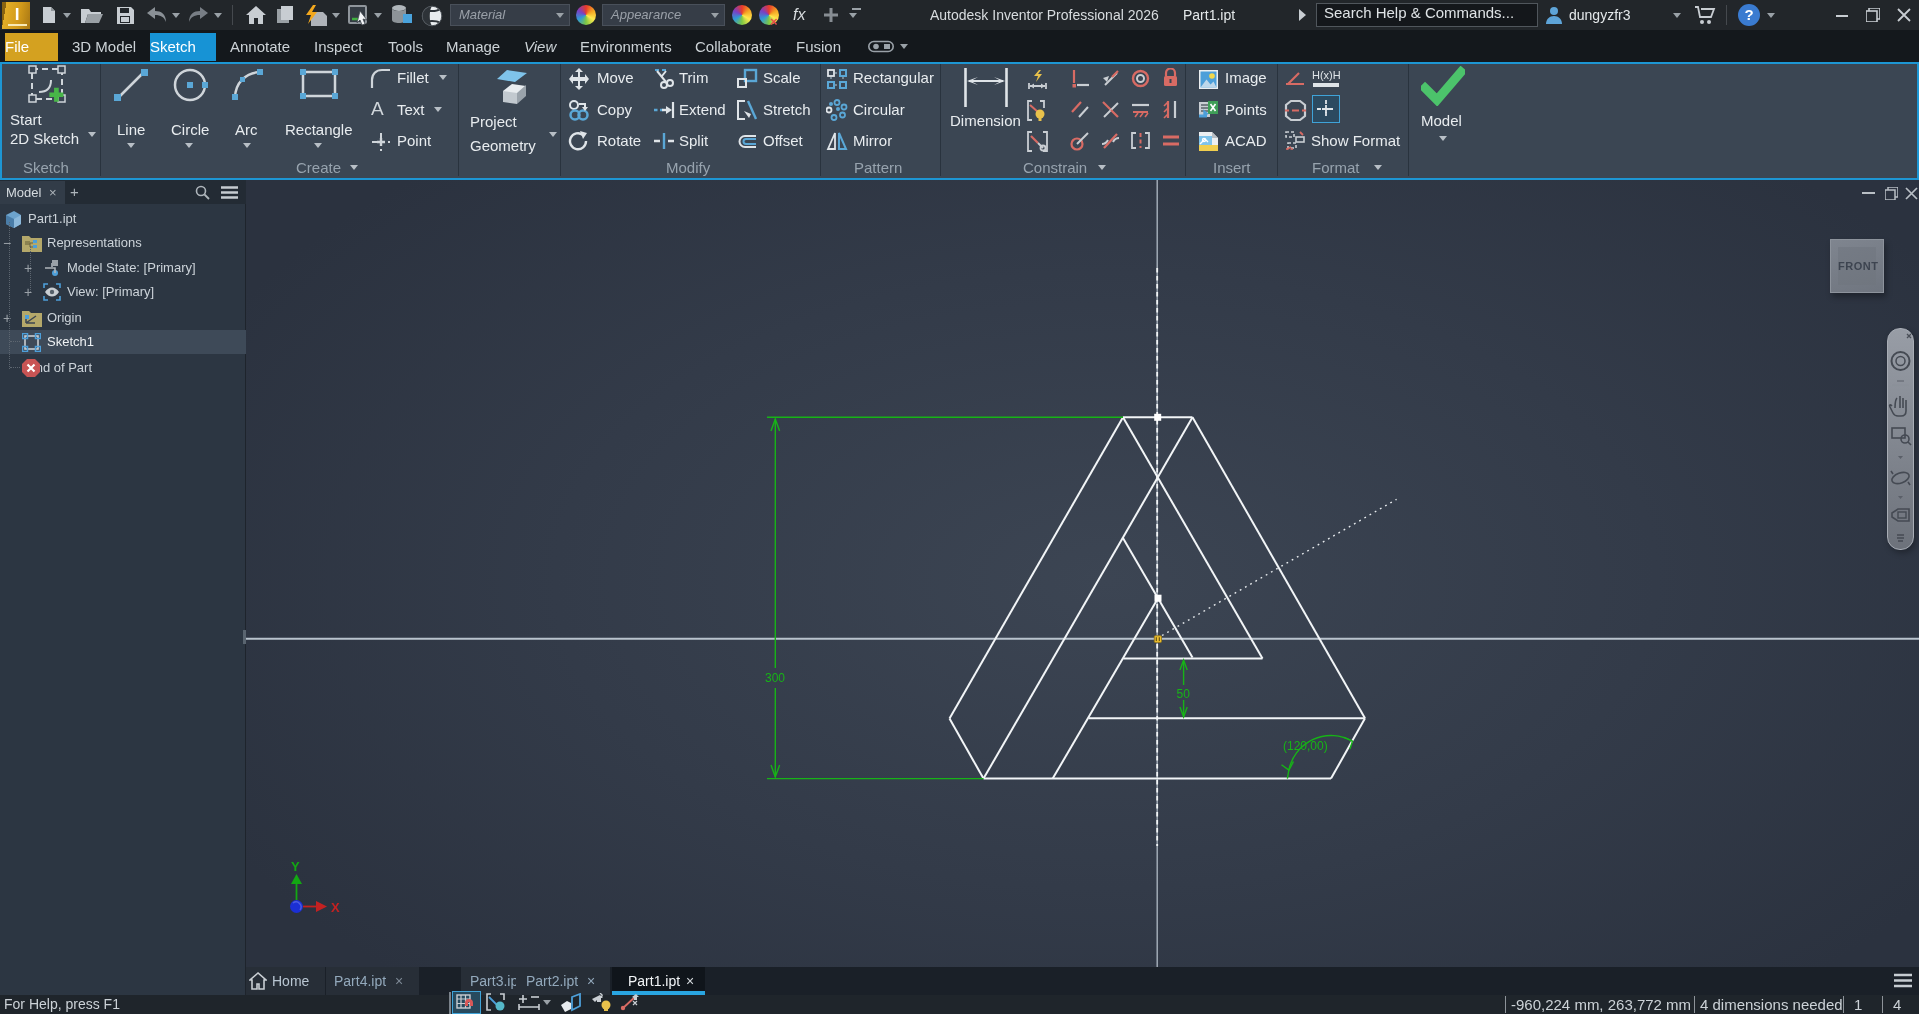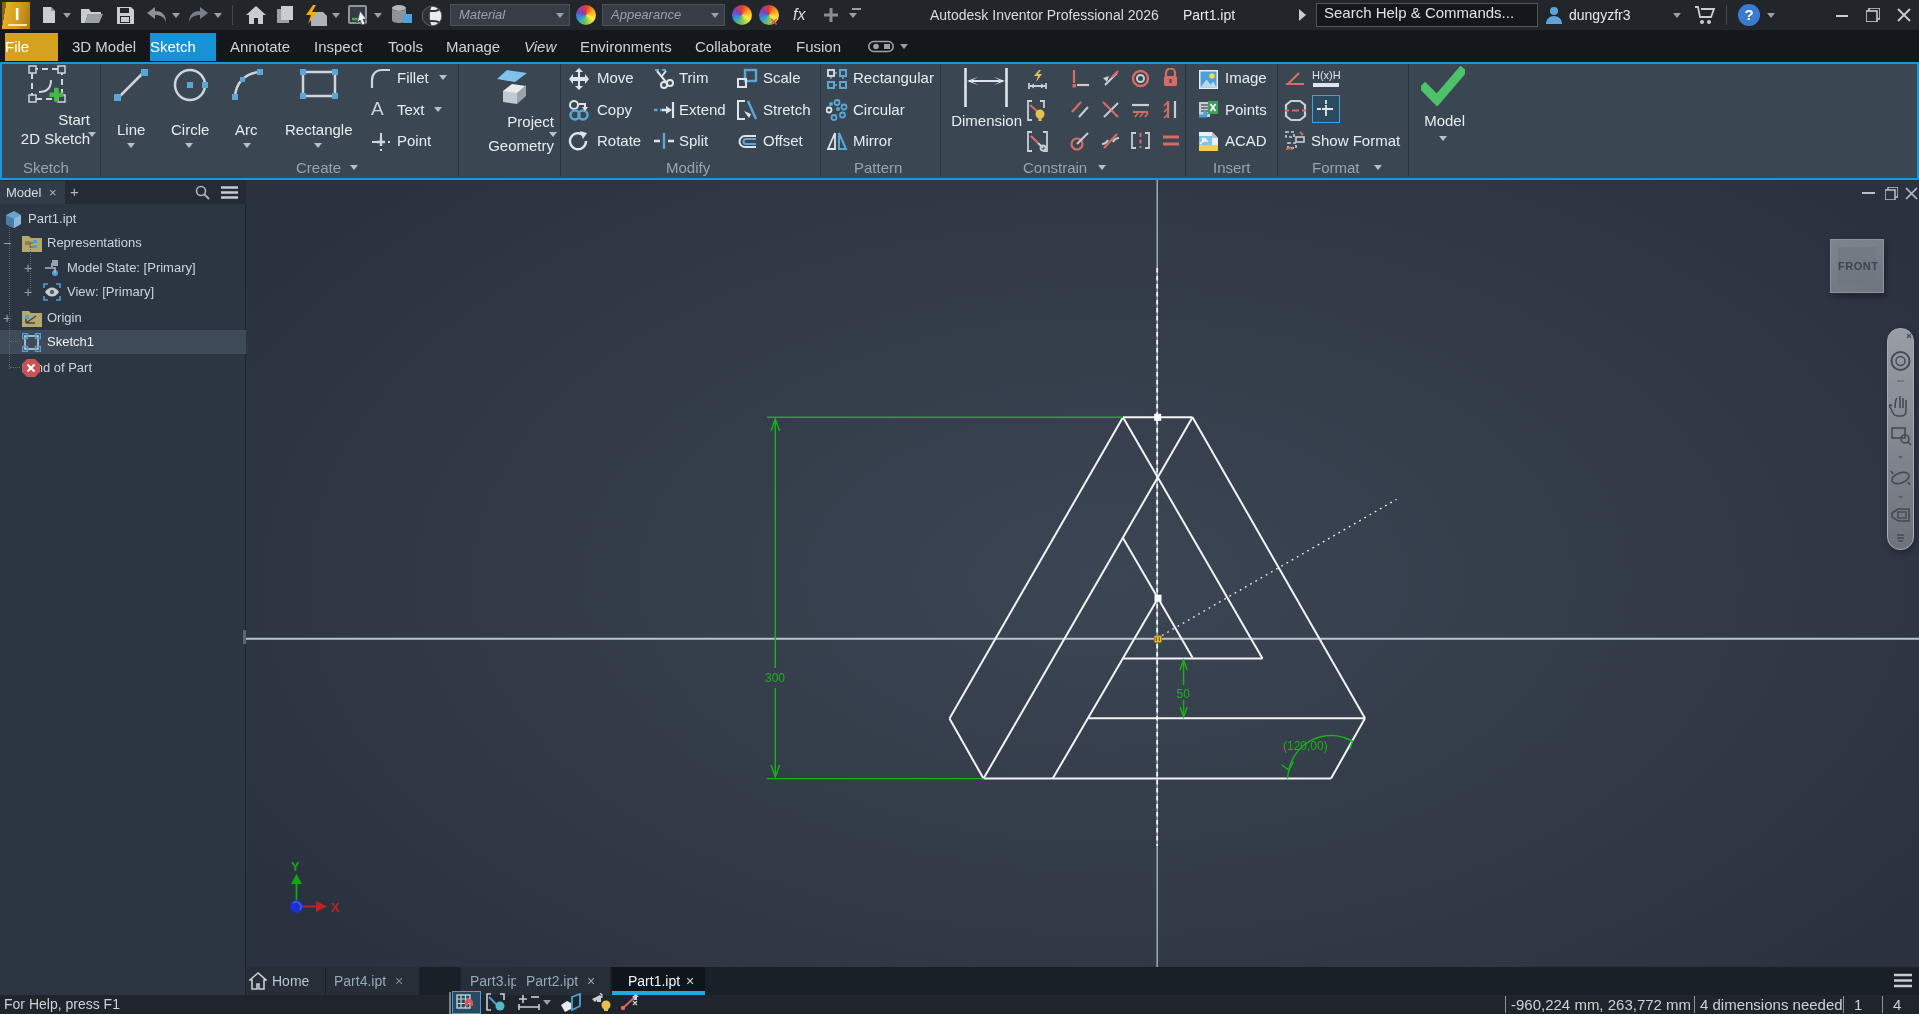--- a/index.html
+++ b/index.html
@@ -15,21 +15,21 @@
 .combo .cv { position:absolute; right:5px; top:8px; border-left:4px solid transparent; border-right:4px solid transparent; border-top:5px solid #9aa1a7; }
 
 #menubar { position:absolute; left:0; top:30px; width:1919px; height:32px; background:#14181c; }
 .mtab { position:absolute; top:3px; height:28px; line-height:28px; color:#ccd2d6; font-size:15px; white-space:nowrap; }
 
 #ribbon { position:absolute; left:0; top:62px; width:1919px; height:118px; background:#3b4653; }
 .rline { position:absolute; left:0; width:1919px; height:2px; background:#1d96d3; }
 .rsep { position:absolute; top:0; width:1px; height:114px; background:#29333e; }
 .rlabel { position:absolute; top:98px; height:16px; line-height:16px; color:#97a3ae; font-size:15px; white-space:nowrap; }
 .ritem { position:absolute; color:#e8ecef; font-size:15px; line-height:20px; white-space:nowrap; }
-.rbig { position:absolute; text-align:right; color:#e8ecef; font-size:15px; white-space:nowrap; }
+.rbig { position:absolute; text-align:left; color:#e8ecef; font-size:15px; white-space:nowrap; }
 .dcaret { position:absolute; width:0; height:0; border-left:4px solid transparent; border-right:4px solid transparent; border-top:5px solid #b8bfc6; }
 
 #browser { position:absolute; left:0; top:180px; width:246px; height:815px; background:#2c3642; border-right:1px solid #1e242c; }
 #bheader { position:absolute; left:0; top:0; width:246px; height:24px; background:#232b34; }
 .trow { position:absolute; left:0; width:246px; height:24px; color:#ccd3d9; font-size:13px; line-height:24px; white-space:nowrap; }
 
 #canvas { position:absolute; left:246px; top:180px; width:1673px; height:787px; background:radial-gradient(ellipse 1000px 560px at 860px 400px, #3c4553 0%, #333b49 55%, #2b323f 100%); }
 
 #tabbar { position:absolute; left:246px; top:967px; width:1673px; height:28px; background:#1a2028; }
 .dtab { position:absolute; top:0; height:28px; background:#272e37; color:#93a9bc; font-size:14px; line-height:28px; text-align:left; }

